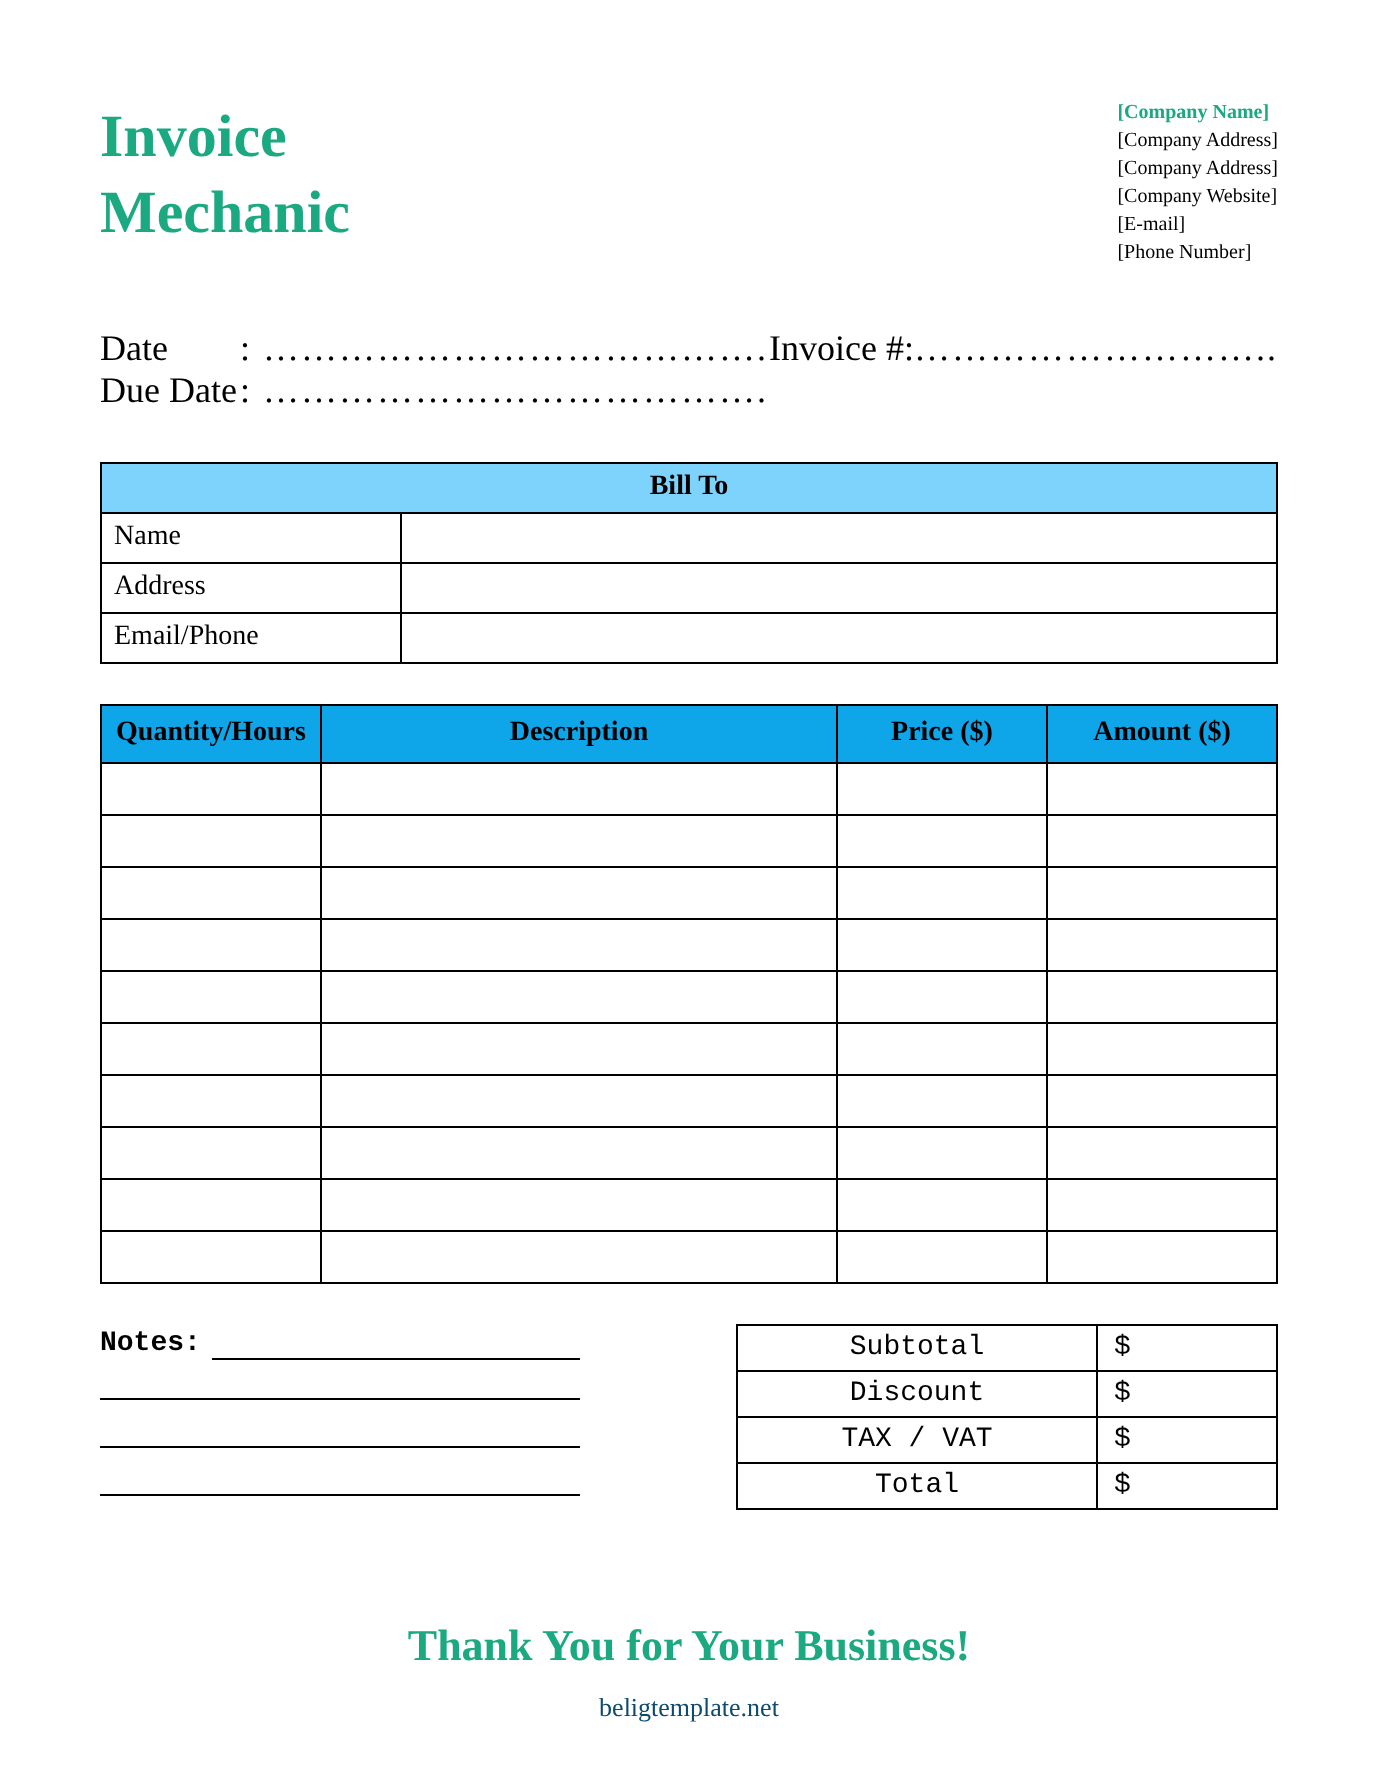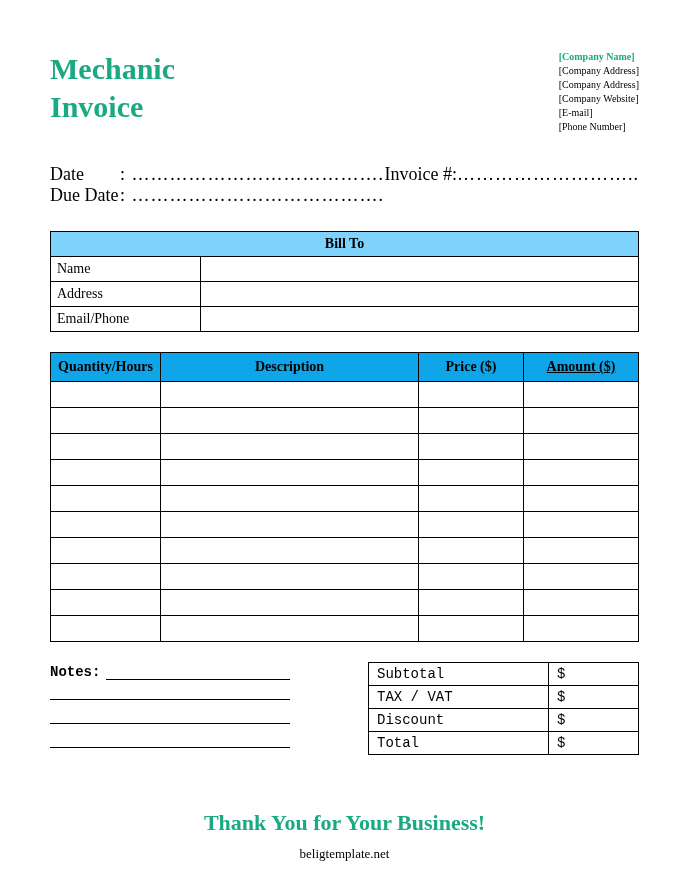--- a/index.html
+++ b/index.html
@@ -23,41 +23,41 @@
   .billto-table { width: 100%; border-collapse: collapse; margin-bottom: 20px; }
   .billto-header { background: #7dd3fc; text-align: center; font-weight: bold; font-size: 18px; padding: 6px; border: 1px solid #000; }
   .billto-table td { border: 1px solid #000; padding: 4px 6px; font-size: 14px; height: 24px; }
   .billto-table .lbl-cell { width: 150px; }
   .items-table { width: 100%; border-collapse: collapse; margin-bottom: 20px; }
   .items-table th { background: #0ea5e9; border: 1px solid #000; padding: 6px 4px; font-size: 14px; font-weight: bold; text-align: center; }
   .items-table td { border: 1px solid #000; height: 26px; }
   .col-qty { width: 110px; }
   .col-desc { }
   .col-price { width: 105px; }
-  .col-amt { width: 115px; text-decoration: underline; }
+  .col-amt { width: 115px; }
   .bottom-row { display: flex; justify-content: space-between; align-items: flex-start; font-family: Liberation Mono, monospace; }
   .notes { font-size: 14px; width: 240px; }
   .notes .note-line { border-bottom: 1px solid #000; height: 20px; margin-bottom: 4px; }
   .notes .first { display: flex; align-items: flex-end; }
   .notes .first .lbl { font-weight: bold; margin-right: 6px; }
   .notes .first .fill { flex: 1; border-bottom: 1px solid #000; height: 18px; }
   .totals { border-collapse: collapse; font-size: 14px; }
   .totals td { border: 1px solid #000; padding: 3px 8px; height: 22px; }
-  .totals .tot-label { width: 180px; text-align: left; }
+  .totals .tot-label { width: 180px; text-align: center; }
   .totals .tot-val { width: 90px; }
   .thankyou { color: #1aa980; font-weight: bold; text-align: center; font-size: 22px; margin-top: 55px; }
-  .footer { text-align: center; font-size: 13px; margin-top: 10px; color: #000000; }
+  .footer { text-align: center; font-size: 13px; margin-top: 10px; color: #0c4a6e; }
 </style>
 </head>
 <body>
 
 <div class="header-row">
   <div class="title">
+    <div>Invoice</div>
     <div>Mechanic</div>
-    <div>Invoice</div>
   </div>
   <div class="company">
     <div class="company-name">[Company Name]</div>
     <div>[Company Address]</div>
     <div>[Company Address]</div>
     <div>[Company Website]</div>
     <div>[E-mail]</div>
     <div>[Phone Number]</div>
   </div>
 </div>
@@ -179,25 +179,25 @@
     <div class="note-line"></div>
     <div class="note-line"></div>
   </div>
   <table class="totals">
     <tbody>
         <tr>
       <td class="tot-label">Subtotal</td>
       <td class="tot-val">$</td>
     </tr>
     <tr>
+      <td class="tot-label">Discount</td>
+      <td class="tot-val">$</td>
+    </tr>
+    <tr>
       <td class="tot-label">TAX / VAT</td>
-      <td class="tot-val">$</td>
-    </tr>
-    <tr>
-      <td class="tot-label">Discount</td>
       <td class="tot-val">$</td>
     </tr>
     <tr>
       <td class="tot-label">Total</td>
       <td class="tot-val">$</td>
     </tr>
   </tbody>
     </table>
 </div>
 

